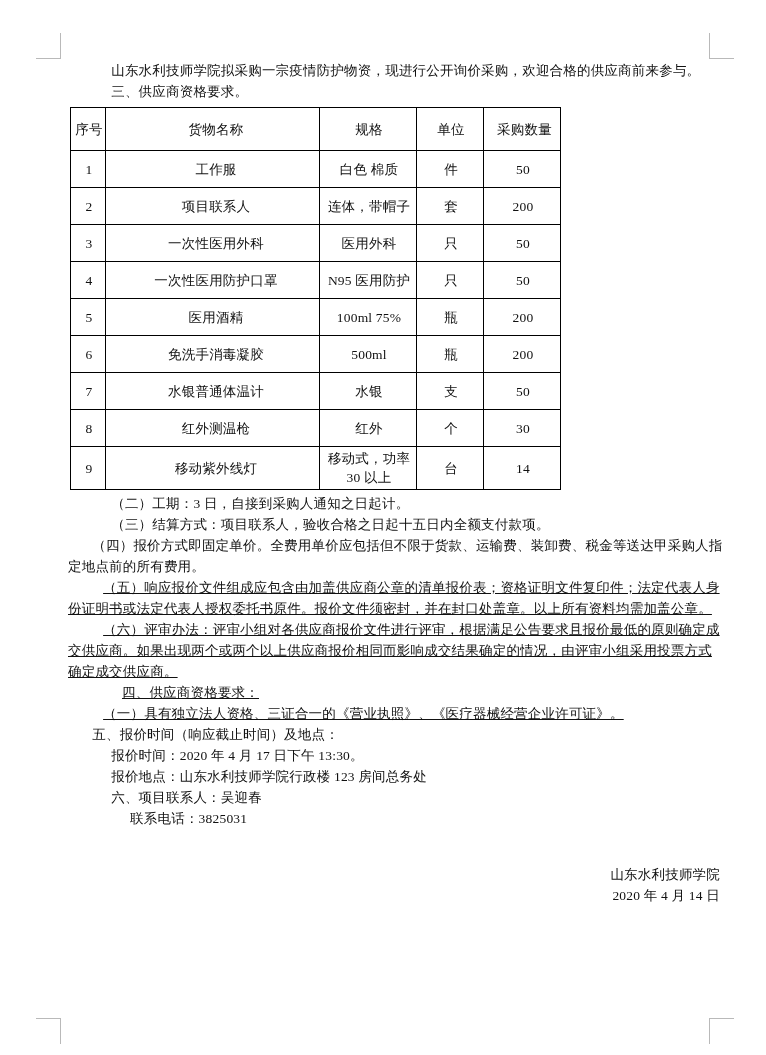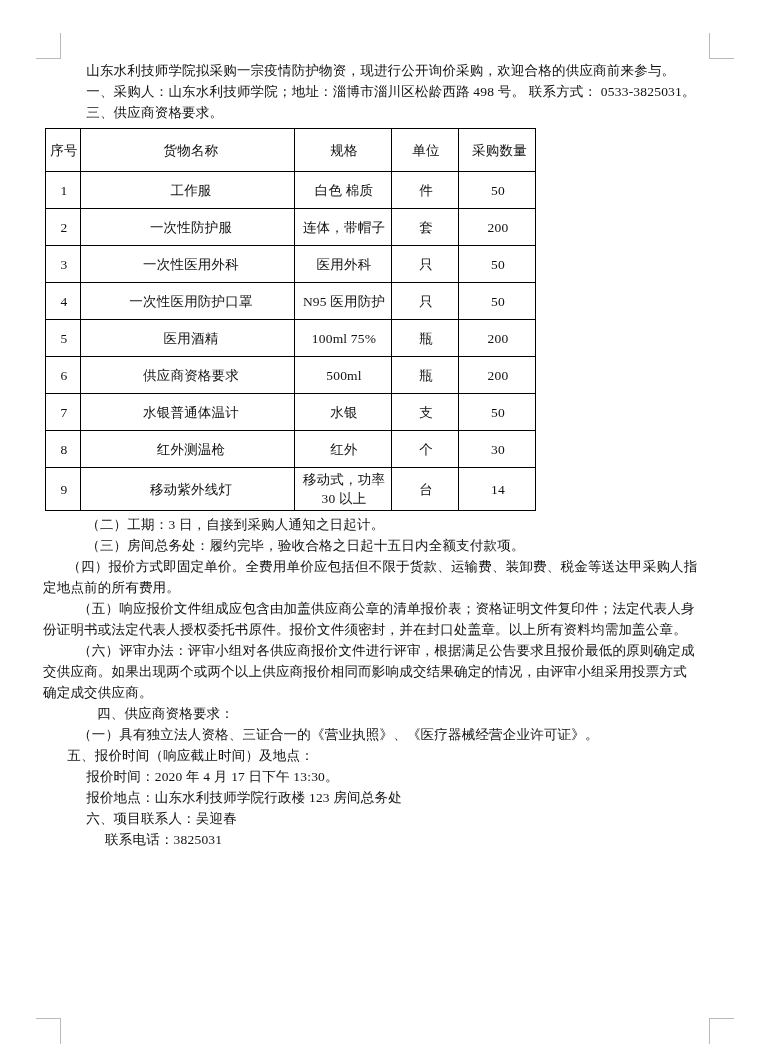--- a/index.html
+++ b/index.html
@@ -18,33 +18,33 @@
   
   .crop { position: absolute; width: 24px; height: 25px; }
   .crop-tl { left: 36px; top: 33px;  border-right: 1px solid #b9b9b9; border-bottom: 1px solid #b9b9b9; }
   .crop-tr { left: 709px; top: 33px; border-left: 1px solid #b9b9b9;  border-bottom: 1px solid #b9b9b9; }
   .crop-bl { left: 36px; top: 1018px;  border-right: 1px solid #b9b9b9; border-top: 1px solid #b9b9b9; }
   .crop-br { left: 709px; top: 1018px; border-left: 1px solid #b9b9b9;  border-top: 1px solid #b9b9b9; }
 
   
   .content {
     position: absolute;
-    left: 43px;
+    left: 68px;
     top: 60px;
     width: 655px;
     font-size: 13.5px;
     line-height: 21px;
     letter-spacing: 0.2px;
   }
   .content p { margin: 0; }
 
   .ind18 { text-indent: 1.8em; }
-  .ind26 { text-indent: 2.6em; }
+  .ind26 { text-indent: 2.6em; text-decoration: underline; }
   .ind33 { text-indent: 3.2em; }
-  .ind40 { text-indent: 4.0em; }
+  .ind40 { text-indent: 4.0em; text-decoration: underline; }
   .ind46 { text-indent: 4.6em; }
 
   
   table.goods {
     border-collapse: collapse;
     table-layout: fixed;
     width: 490px;
     margin: 5px 0 3px 2px;
   }
   table.goods th, table.goods td {
@@ -74,21 +74,20 @@
 <body>
 
 <div class="crop crop-tl"></div>
 <div class="crop crop-tr"></div>
 <div class="crop crop-bl"></div>
 <div class="crop crop-br"></div>
 
 <div class="content">
 
   <p class="ind33">山东水利技师学院拟采购一宗疫情防护物资，现进行公开询价采购，欢迎合格的供应商前来参与。</p>
-  <p class="ind33">一、采购人：山东水利技师学院；地址：淄博市淄川区松龄西路 498 号。 联系方式： 0533-3825031。</p>
   <p class="ind33">三、供应商资格要求。</p>
 
   <table class="goods">
     <colgroup>
       <col style="width:35px">
       <col style="width:214px">
       <col style="width:97px">
       <col style="width:67px">
       <col style="width:77px">
     </colgroup>
@@ -104,21 +103,21 @@
     <tbody>
         <tr>
           <td>1</td>
           <td>工作服</td>
           <td>白色 棉质</td>
           <td>件</td>
           <td>50</td>
         </tr>
         <tr>
           <td>2</td>
-          <td>一次性防护服</td>
+          <td>项目联系人</td>
           <td>连体，带帽子</td>
           <td>套</td>
           <td>200</td>
         </tr>
         <tr>
           <td>3</td>
           <td>一次性医用外科</td>
           <td>医用外科</td>
           <td>只</td>
           <td>50</td>
@@ -132,21 +131,21 @@
         </tr>
         <tr>
           <td>5</td>
           <td>医用酒精</td>
           <td>100ml 75%</td>
           <td>瓶</td>
           <td>200</td>
         </tr>
         <tr>
           <td>6</td>
-          <td>供应商资格要求</td>
+          <td>免洗手消毒凝胶</td>
           <td>500ml</td>
           <td>瓶</td>
           <td>200</td>
         </tr>
         <tr>
           <td>7</td>
           <td>水银普通体温计</td>
           <td>水银</td>
           <td>支</td>
           <td>50</td>
@@ -162,26 +161,30 @@
           <td>9</td>
           <td>移动紫外线灯</td>
           <td>移动式，功率 30 以上</td>
           <td>台</td>
           <td>14</td>
         </tr>
       </tbody>
   </table>
 
   <p class="ind33">（二）工期：3 日，自接到采购人通知之日起计。</p>
-  <p class="ind33">（三）房间总务处：履约完毕，验收合格之日起十五日内全额支付款项。</p>
+  <p class="ind33">（三）结算方式：项目联系人，验收合格之日起十五日内全额支付款项。</p>
   <p class="ind18">（四）报价方式即固定单价。全费用单价应包括但不限于货款、运输费、装卸费、税金等送达甲采购人指定地点前的所有费用。</p>
   <p class="ind26">（五）响应报价文件组成应包含由加盖供应商公章的清单报价表；资格证明文件复印件；法定代表人身份证明书或法定代表人授权委托书原件。报价文件须密封，并在封口处盖章。以上所有资料均需加盖公章。</p>
   <p class="ind26">（六）评审办法：评审小组对各供应商报价文件进行评审，根据满足公告要求且报价最低的原则确定成交供应商。如果出现两个或两个以上供应商报价相同而影响成交结果确定的情况，由评审小组采用投票方式确定成交供应商。</p>
   <p class="ind40">四、供应商资格要求：</p>
   <p class="ind26">（一）具有独立法人资格、三证合一的《营业执照》、《医疗器械经营企业许可证》。</p>
   <p class="ind18">五、报价时间（响应截止时间）及地点：</p>
   <p class="ind33">报价时间：2020 年 4 月 17 日下午 13:30。</p>
   <p class="ind33">报价地点：山东水利技师学院行政楼 123 房间总务处</p>
   <p class="ind33">六、项目联系人：吴迎春</p>
   <p class="ind46">联系电话：3825031</p>
 
+  <div class="signature">
+    <p>山东水利技师学院</p>
+    <p>2020 年 4 月 14 日</p>
+  </div>
 
 </div>
 
 </body></html>

